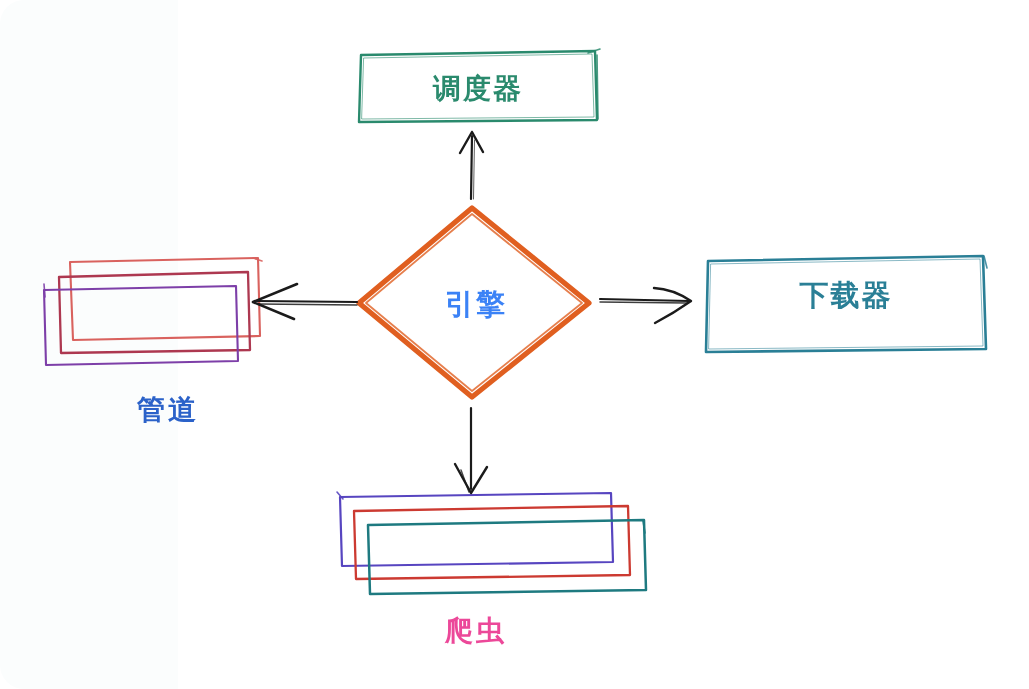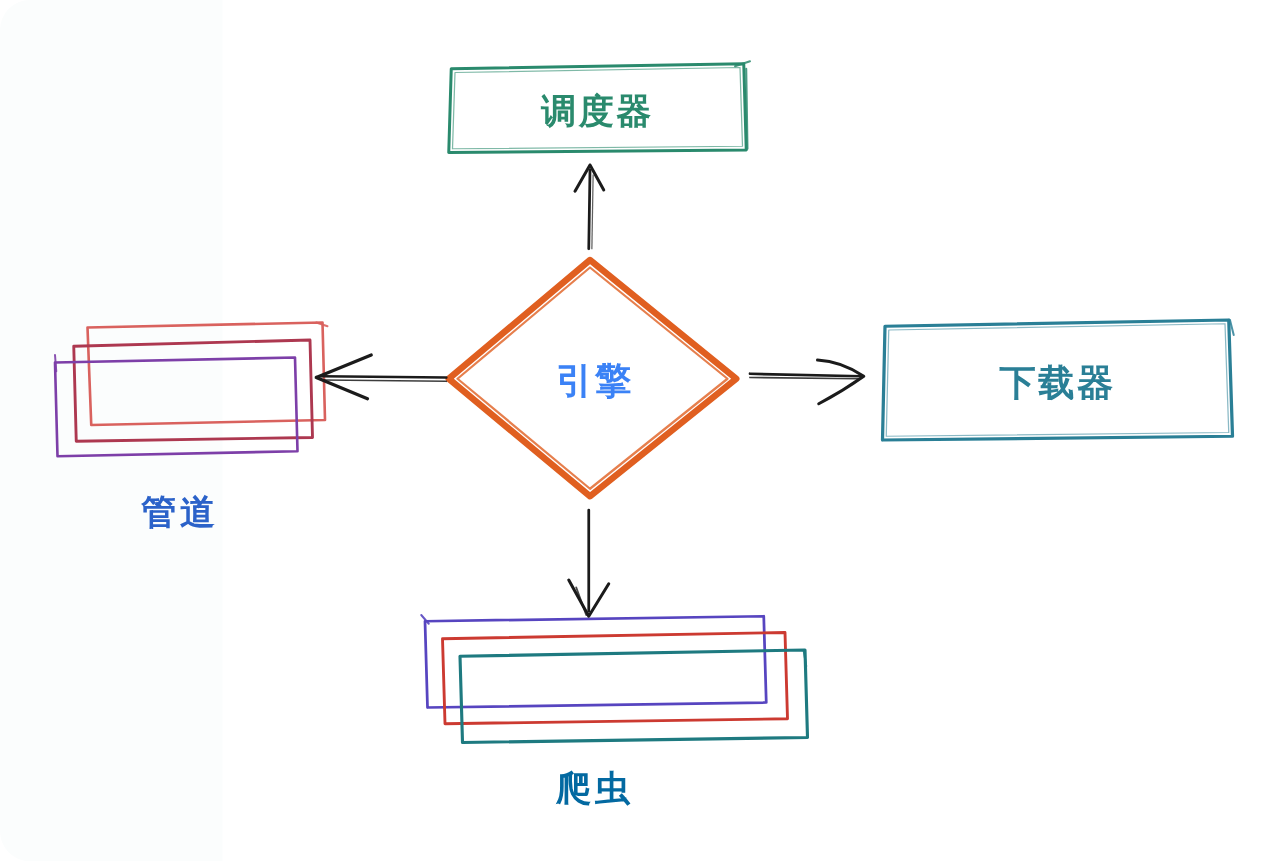--- a/index.html
+++ b/index.html
@@ -30,22 +30,22 @@
   }
   .node-label {
     position: absolute;
     transform: translate(-50%, -50%);
     font-weight: 700;
     white-space: nowrap;
     user-select: none;
   }
   .lbl-scheduler  { left: 478px; top: 89px;  font-size: 28px; letter-spacing: 2px; }
   .lbl-engine     { left: 476px; top: 305px; font-size: 29px; letter-spacing: 2px; }
-  .lbl-downloader { left: 846px; top: 307px; font-size: 29px; letter-spacing: 2px; }
-  .lbl-pipeline   { left: 144px; top: 410px; font-size: 28px; letter-spacing: 3px; }
+  .lbl-downloader { left: 846px; top: 296px; font-size: 29px; letter-spacing: 2px; }
+  .lbl-pipeline   { left: 168px; top: 410px; font-size: 28px; letter-spacing: 3px; }
   .lbl-spider     { left: 476px; top: 631px; font-size: 28px; letter-spacing: 3px; }
 </style>
 </head>
 <body>
 
 <div class="canvas">
 
   <div class="bg-strip"></div>
 
   <svg class="diagram-layer" viewBox="0 0 1029 689" fill="none" stroke-linecap="round" stroke-linejoin="round">
@@ -109,15 +109,15 @@
   </svg>
 
   <div class="node-label lbl-scheduler" style="color: rgb(42, 138, 109);">调度器</div>
 
   <div class="node-label lbl-engine" style="color: #3b82f6;">引擎</div>
 
   <div class="node-label lbl-downloader" style="color: rgb(42, 127, 150);">下载器</div>
 
   <div class="node-label lbl-pipeline" style="color: rgb(43, 98, 201);">管道</div>
 
-  <div class="node-label lbl-spider" style="color: #0369a1;">爬虫</div>
+  <div class="node-label lbl-spider" style="color: #ec4899;">爬虫</div>
 
 </div>
 
 </body></html>

